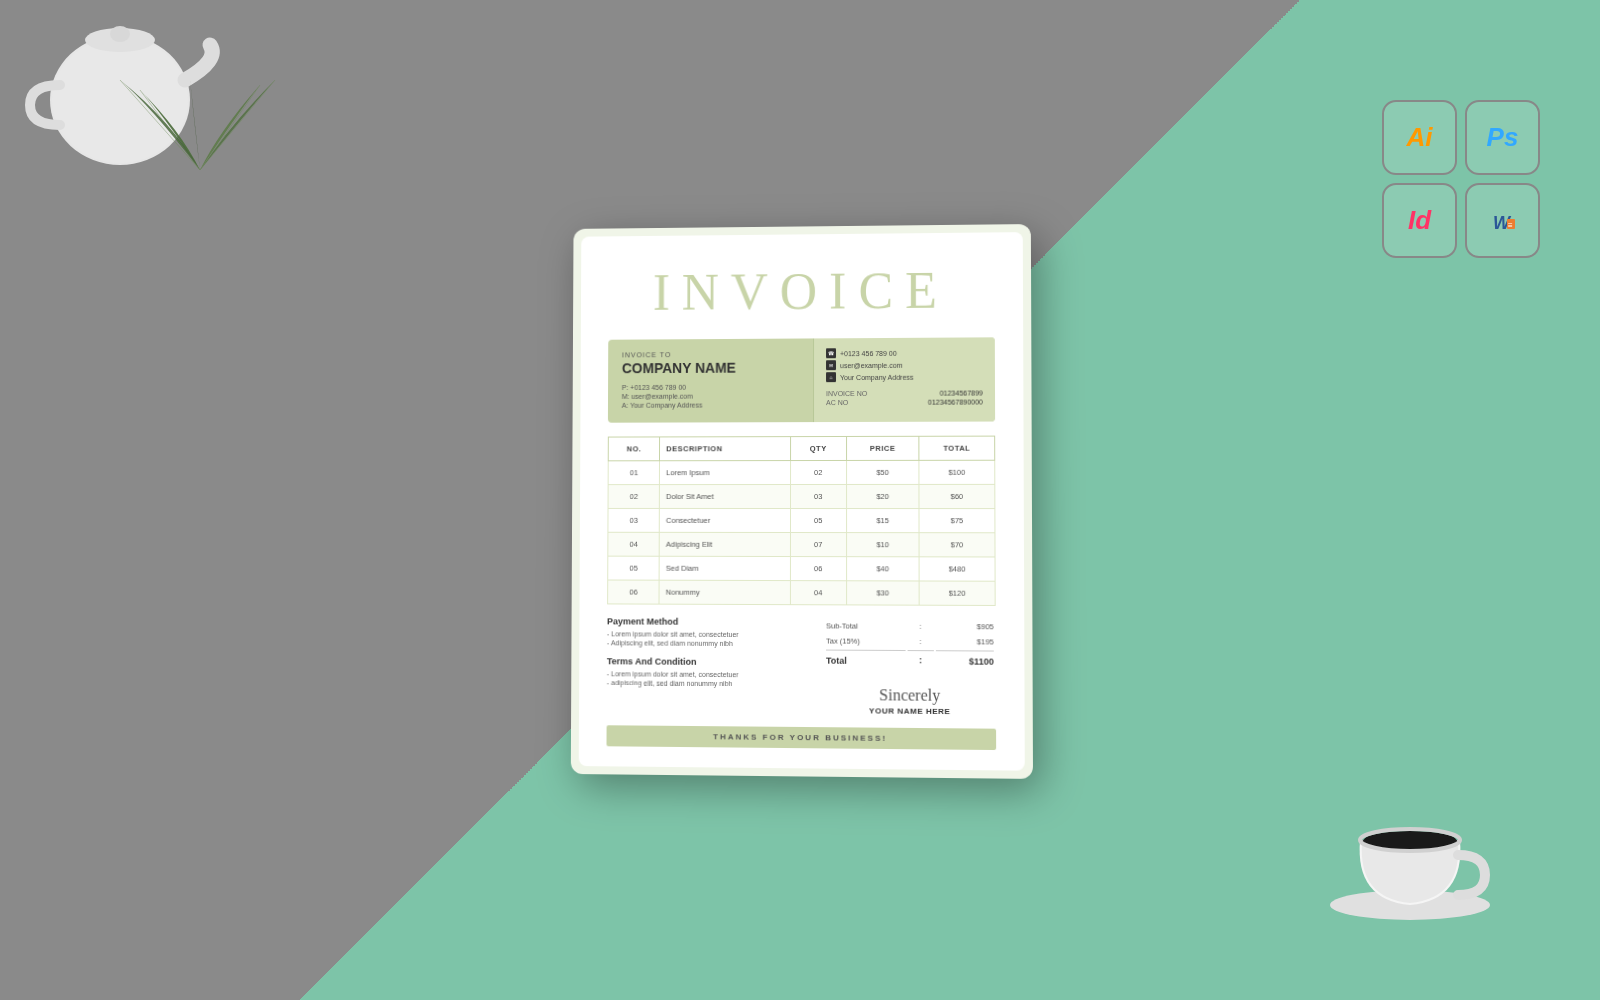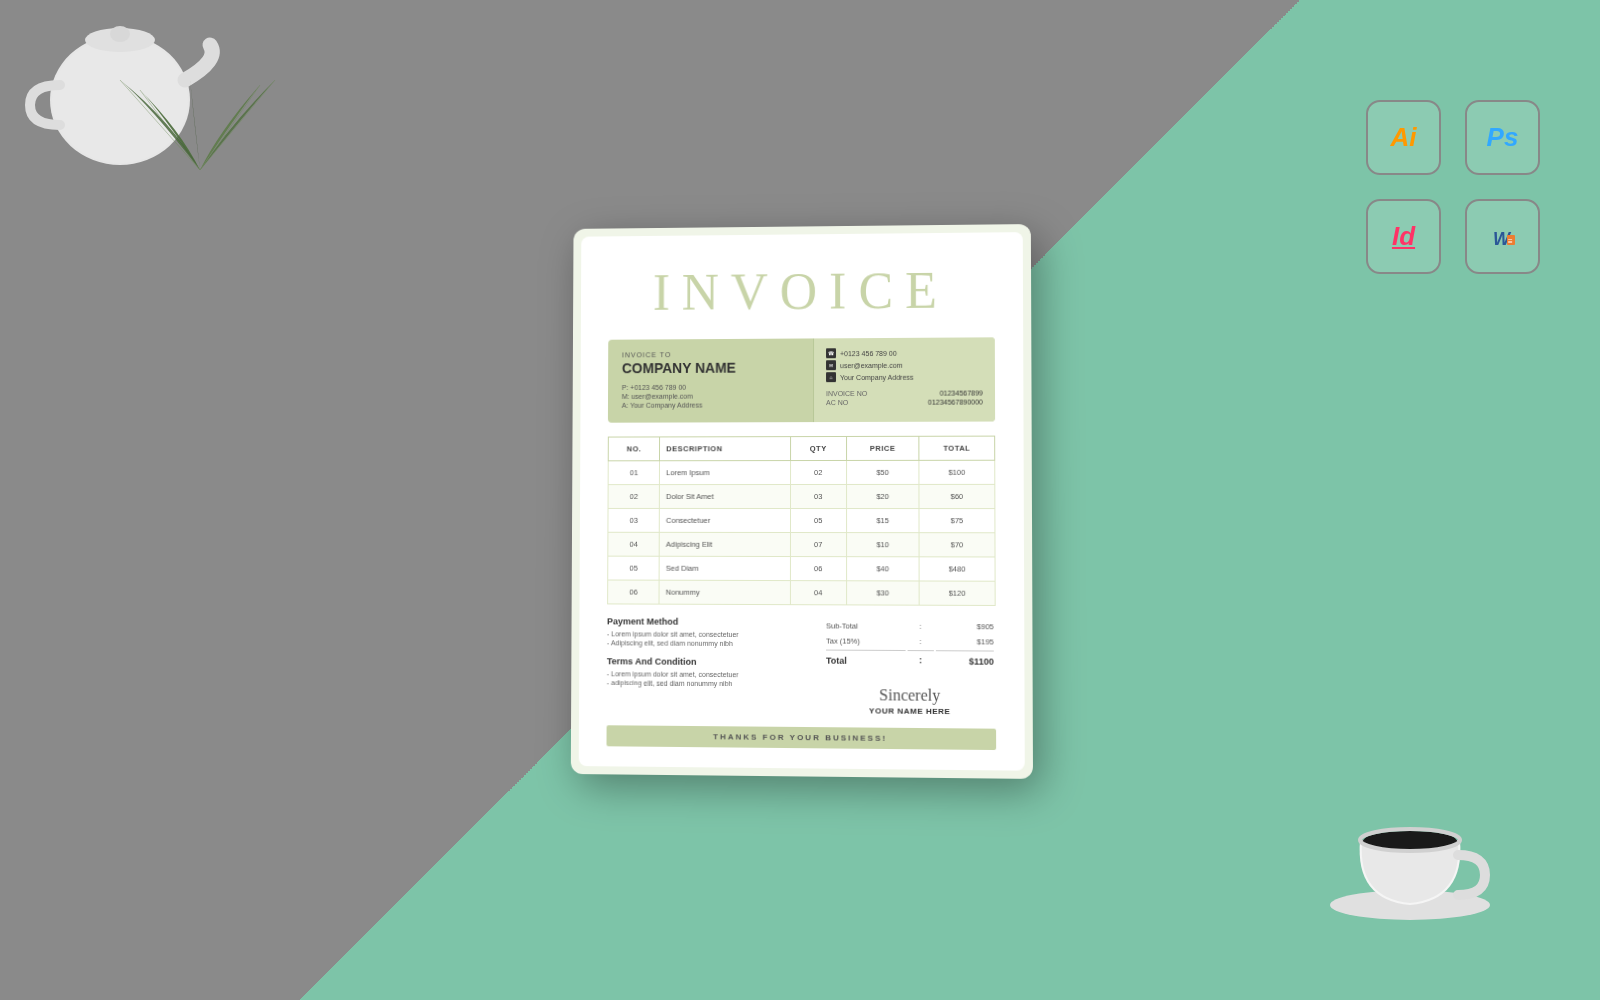--- a/index.html
+++ b/index.html
@@ -21,39 +21,39 @@
     }
 
     
     .software-icons {
       position: absolute;
       top: 100px;
       right: 60px;
       z-index: 10;
       display: grid;
       grid-template-columns: 1fr 1fr;
-      gap: 24px;
+      gap: 8px;
     }
     .sw-icon {
       width: 75px;
       height: 75px;
       border: 2px solid #555;
       border-radius: 14px;
       display: flex;
       align-items: center;
       justify-content: center;
       background: rgba(255,255,255,0.08);
       font-size: 26px;
       font-weight: bold;
       color: #444;
       font-style: italic;
     }
     .sw-icon.ai { color: #FF9900; border-color: #888; background: rgba(255,255,255,0.12); }
     .sw-icon.ps { color: #31A8FF; border-color: #888; background: rgba(255,255,255,0.12); }
-    .sw-icon.id { color: #FF3366; border-color: #888; background: rgba(255,255,255,0.12); text-decoration: underline; }
+    .sw-icon.id { color: #FF3366; border-color: #888; background: rgba(255,255,255,0.12); }
     .sw-icon.wd { color: #2B5797; border-color: #888; background: rgba(255,255,255,0.12); }
 
     
     .invoice-wrapper {
       position: absolute;
       top: 50%;
       left: 50%;
       transform: translate(-50%, -50%) perspective(900px) rotateY(-2deg) rotateX(1deg);
       z-index: 10;
       width: 460px;

